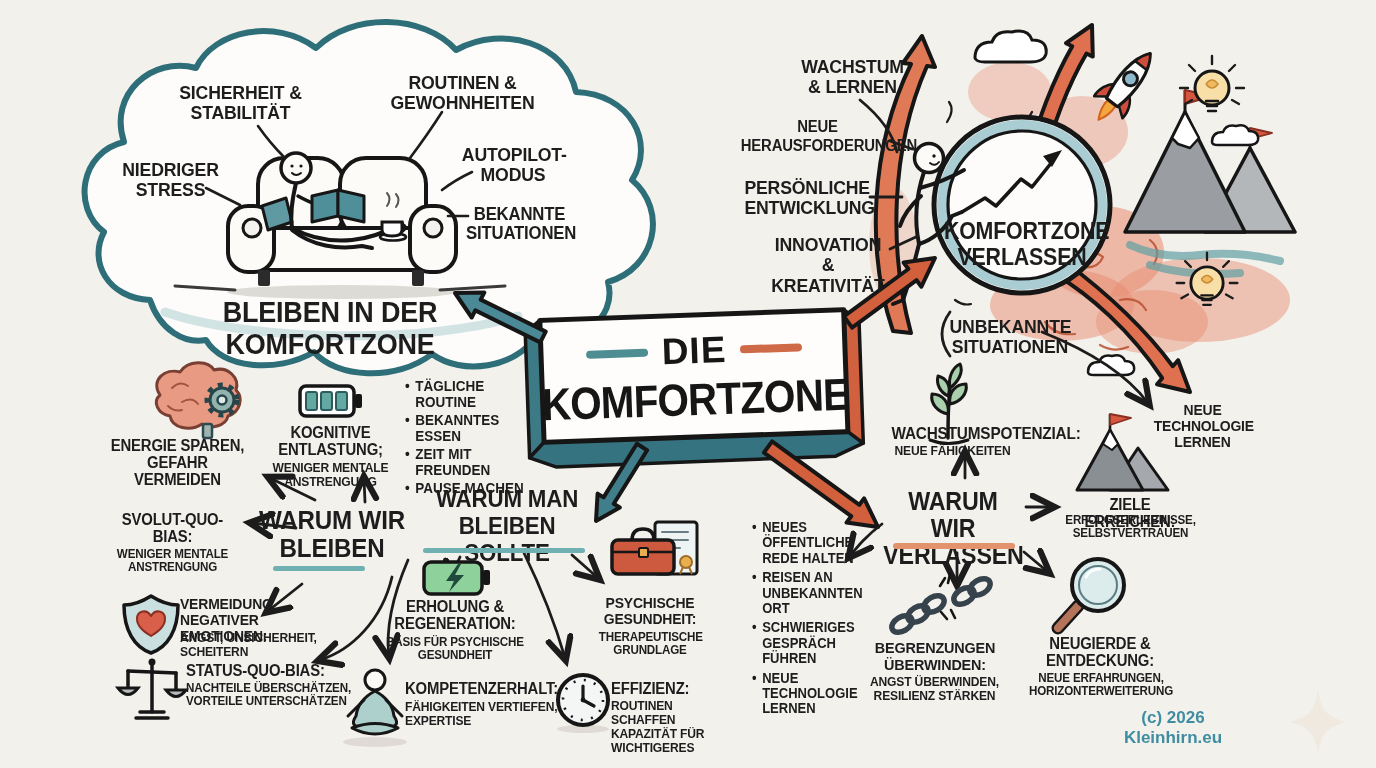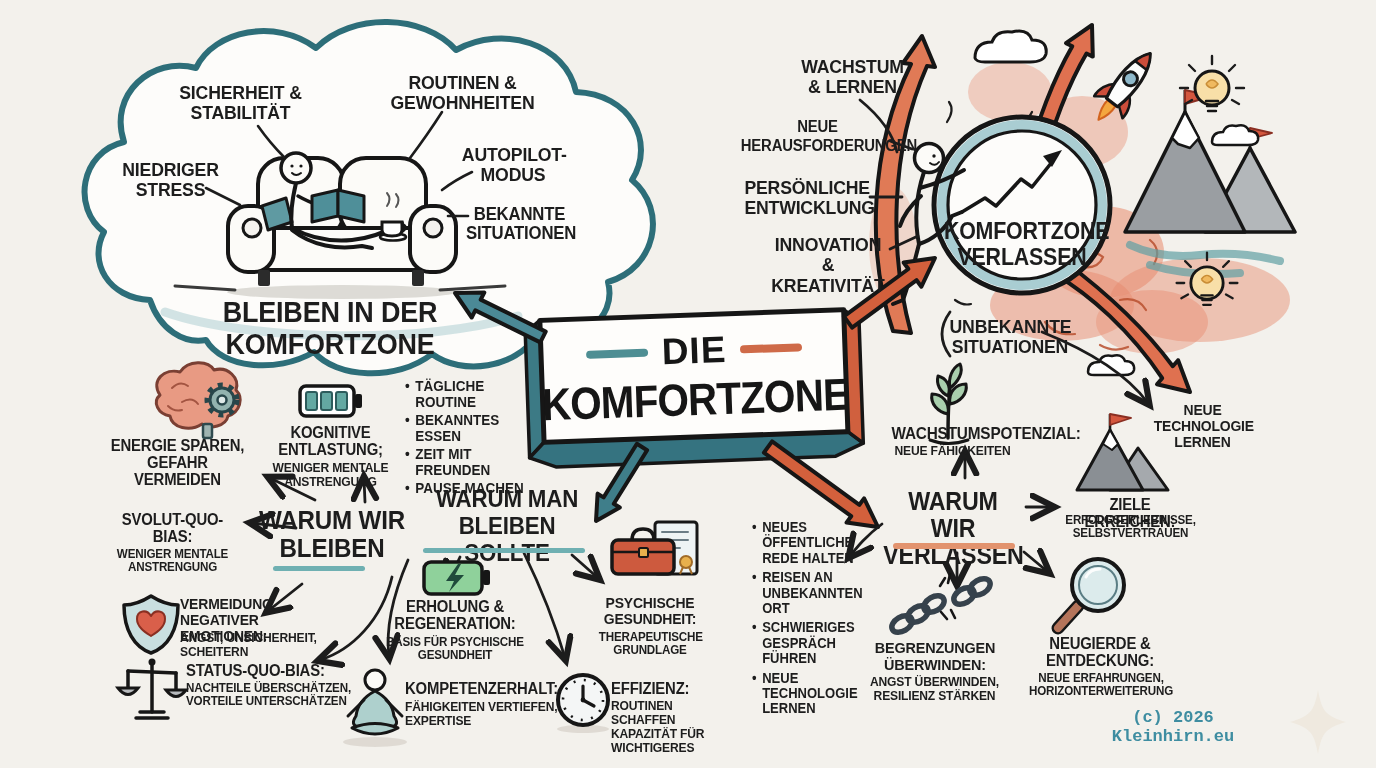--- a/index.html
+++ b/index.html
@@ -16,21 +16,21 @@
           white-space:pre-line;transform:scaleX(.93);transform-origin:0 0;}
   .boxwrap{position:absolute;left:527px;top:309px;width:336px;height:138px;
            transform:rotate(-2deg);display:flex;flex-direction:column;
            align-items:center;justify-content:center;gap:2px;}
   .die-row{display:flex;align-items:center;gap:14px;}
   .dash{width:62px;height:8px;border-radius:5px;}
   .die{font-size:37px;font-weight:700;color:#161616;letter-spacing:1px;}
   .komf{font-size:45px;font-weight:700;color:#161616;transform:scaleX(.9);
         letter-spacing:-1px;}
   .copyright{position:absolute;font-weight:700;color:#3e8da1;font-size:17px;
-             text-align:center;font-family:Liberation Mono, monospace;}
+             text-align:center;}
 </style>
 </head>
 <body>
 
 <div class="stage">
 
 <svg class="art" viewBox="0 0 1376 768">
   <defs>
     <marker id="ah" orient="auto" markerWidth="12" markerHeight="12" refX="8" refY="5">
       <path d="M1 1 L9 5 L1 9" fill="none" stroke="#1c1c1c" stroke-width="2.2" stroke-linecap="round"></path>

